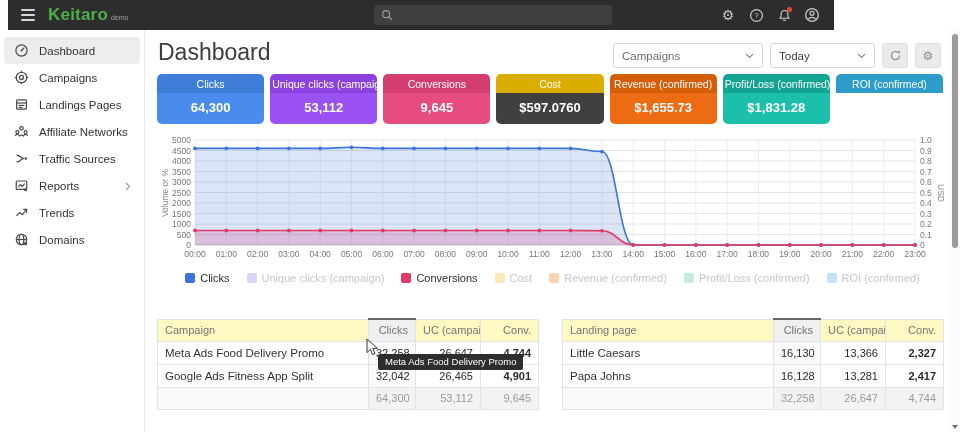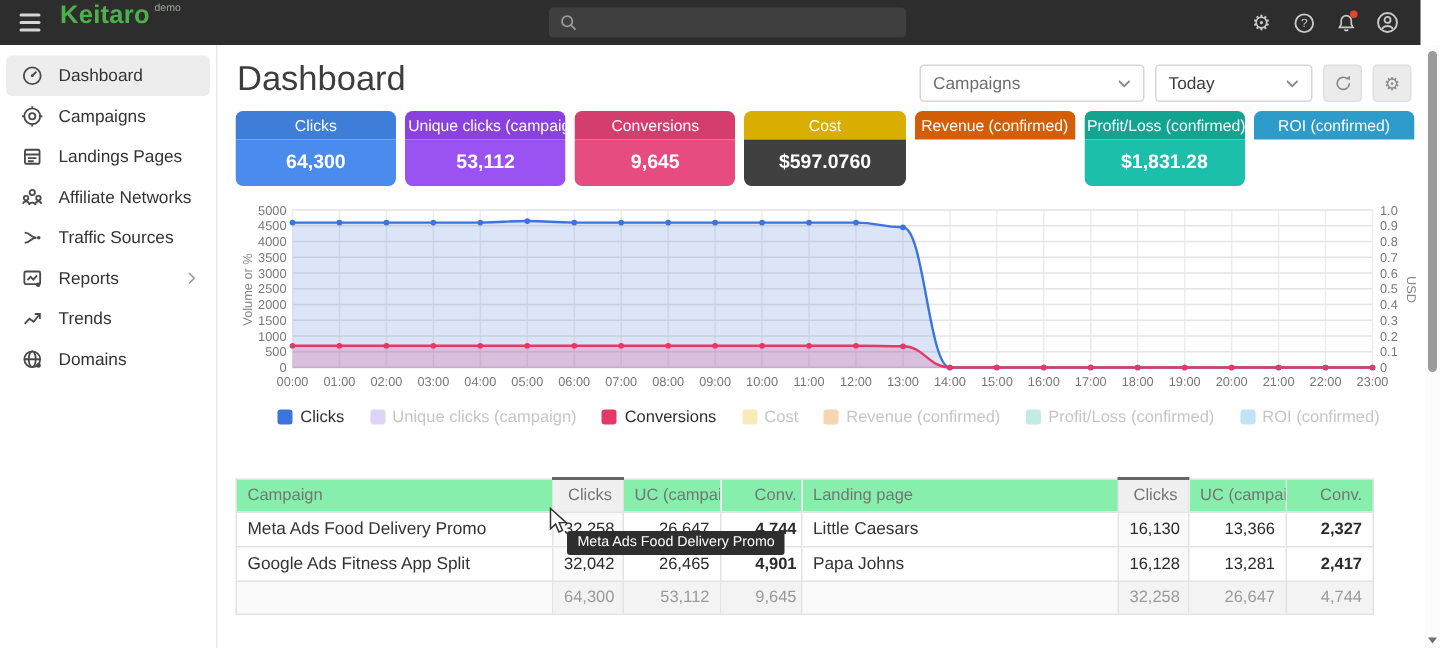--- a/index.html
+++ b/index.html
@@ -3,22 +3,22 @@
 <meta charset="utf-8">
 <style>
   * { margin:0; padding:0; box-sizing:border-box; }
   html,body { width:960px; height:432px; }
   body {
     font-family:"Liberation Sans", sans-serif;
     background:#fff; position:relative; overflow:hidden;
     -webkit-font-smoothing:antialiased;
   }
   
-  .topbar { position:absolute; left:0; top:0; width:947px; height:30px;
-    background:#2d2d2d; display:flex; z-index:30; }
+  .topbar { position:absolute; left:8px; top:0; width:826px; height:30px;
+    background:#2d2d2d; display:flex; align-items:center; z-index:30; }
   .hamburger { width:30px; height:30px; margin-left:5px; display:flex; flex-direction:column;
     justify-content:center; gap:3px; align-items:center; cursor:pointer; }
   .hamburger span { display:block; width:14px; height:2px; background:#d6d6d6; border-radius:1px; }
   .logo { color:#4db04a; font-weight:bold; font-size:17px; letter-spacing:.2px; margin-left:5px; }
   .logo-badge { color:#9aa79a; font-size:7px; vertical-align:top; margin-left:3px; position:relative; top:2px; }
   .searchbox { position:absolute; left:366px; top:5px; width:238px; height:20px;
     background:#3f3f3f; border-radius:3px; display:flex; align-items:center; padding:0 7px; }
   .searchbox input { background:transparent; border:none; outline:none; color:#cfcfcf;
     font-size:11px; margin-left:6px; width:190px; font-family:"Liberation Sans",sans-serif; }
   .searchbox input::placeholder { color:#9a9a9a; }
@@ -55,24 +55,24 @@
   
   .chart-wrap { position:absolute; left:157px; top:133px; width:791px; height:132px; }
   .legend-row { position:absolute; left:157px; top:272px; width:791px; display:flex;
     justify-content:center; gap:17px; align-items:center; }
   .legend-item { display:flex; align-items:center; gap:5px; cursor:pointer; }
   .legend-swatch { width:10px; height:10px; border-radius:2px; }
   .legend-label { font-size:11px; color:#2f2f2f; }
   .legend-item.inactive .legend-label { color:#c6c6c6; }
   
   .table-card { position:absolute; top:318px; width:381px; background:#fff; }
-  .table-card.left { left:157px; } .table-card.right { left:534px; }
+  .table-card.left { left:157px; } .table-card.right { left:562px; }
   table { border-collapse:collapse; width:100%; table-layout:fixed; }
   th,td { border:1px solid #e3e3e3; font-size:11px; padding:0 7px; height:22px; white-space:nowrap; overflow:hidden; }
-  thead th { color:#757575; font-weight:400; text-align:right; background:#86efac; }
+  thead th { color:#757575; font-weight:400; text-align:right; background:#fef9c3; }
   thead th.name-h { text-align:left; }
   thead th.sorted { background:#f0f0f0; border-top:2px solid #666; }
   tbody td { color:#2b2b2b; text-align:right; height:23px; }
   tbody td.name-c { text-align:left; color:#333; font-size:11.5px; }
   tbody td.bold { font-weight:bold; }
   tbody td.sorted-col { background:#fafafa; }
   tfoot td { color:#9a9a9a; text-align:right; background:#fafafa; }
   tfoot td.num { background:#f3f3f3; }
   
   .tooltip { position:absolute; left:378px; top:354px; background:#2e2e2e; color:#fff;
@@ -255,20 +255,21 @@
     <div class="stat-card">
       <div class="sc-label" style="background: rgb(212, 62, 110);">Conversions</div>
       <div class="sc-value" style="background: rgb(230, 76, 127);">9,645</div>
     </div>
     <div class="stat-card">
       <div class="sc-label" style="background: rgb(217, 174, 0);">Cost</div>
       <div class="sc-value" style="background: #404040;">$597.0760</div>
     </div>
     <div class="stat-card">
       <div class="sc-label" style="background: rgb(212, 93, 8);">Revenue (confirmed)</div>
+      <div class="sc-value" style="background: rgb(236, 107, 19);">$1,655.73</div>
     </div>
     <div class="stat-card">
       <div class="sc-label" style="background: rgb(18, 163, 145);">Profit/Loss (confirmed)</div>
       <div class="sc-value" style="background: rgb(28, 191, 169);">$1,831.28</div>
     </div>
     <div class="stat-card">
       <div class="sc-label" style="background: rgb(45, 156, 202);">ROI (confirmed)</div>
     </div>
   </div>
 

